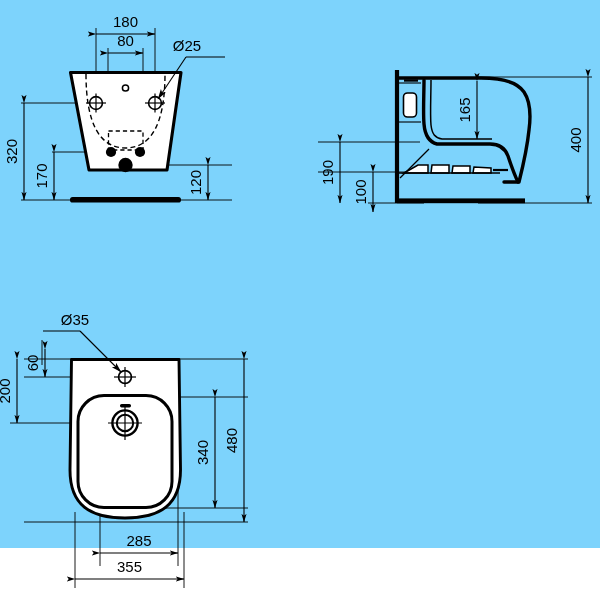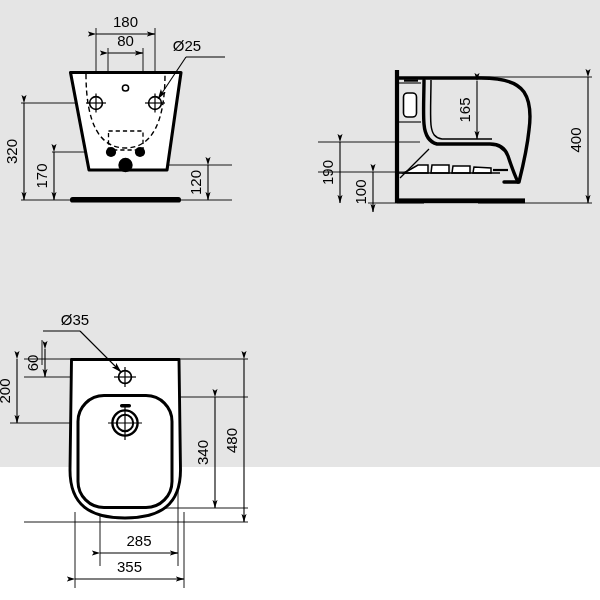--- a/index.html
+++ b/index.html
@@ -9,22 +9,22 @@
   }
   body {
     width: 600px;
     height: 600px;
     font-family: "Liberation Sans", sans-serif;
     overflow: hidden;
   }
   #drawing-root {
     position: relative;
     width: 600px;
-    height: 467px;
-    background: #e5e5e5;
+    height: 548px;
+    background: #7dd3fc;
   }
   svg.cad {
     position: absolute;
     left: 0;
     top: 0;
     width: 600px;
     height: 600px;
     display: block;
   }
   .dimtext {

